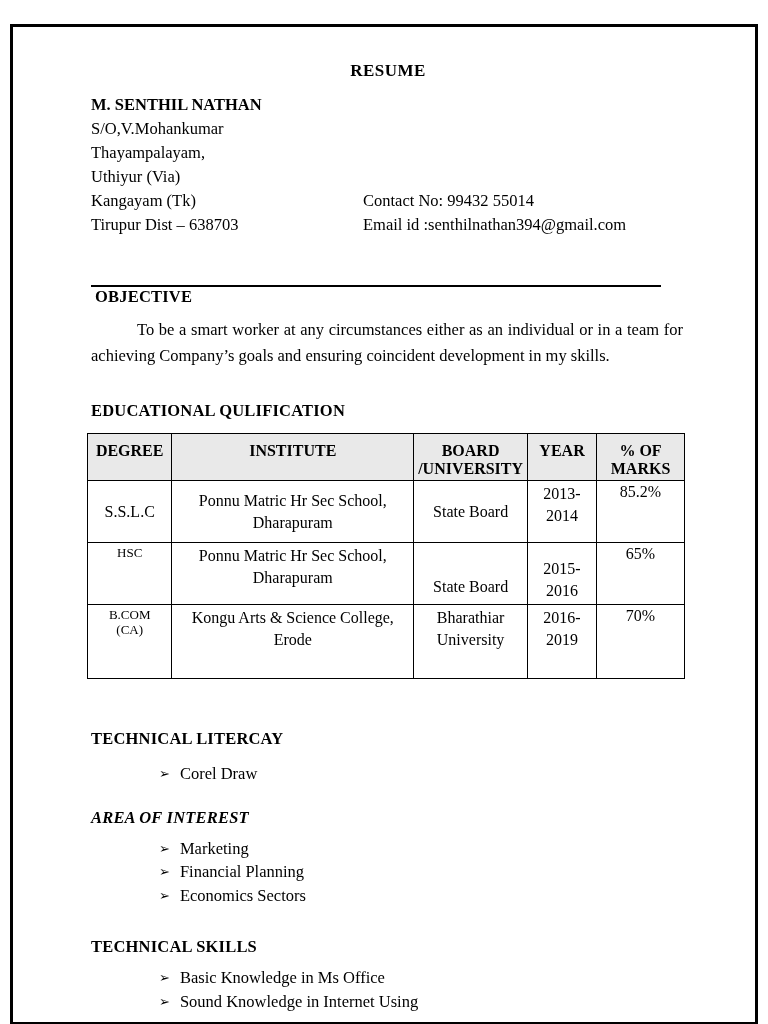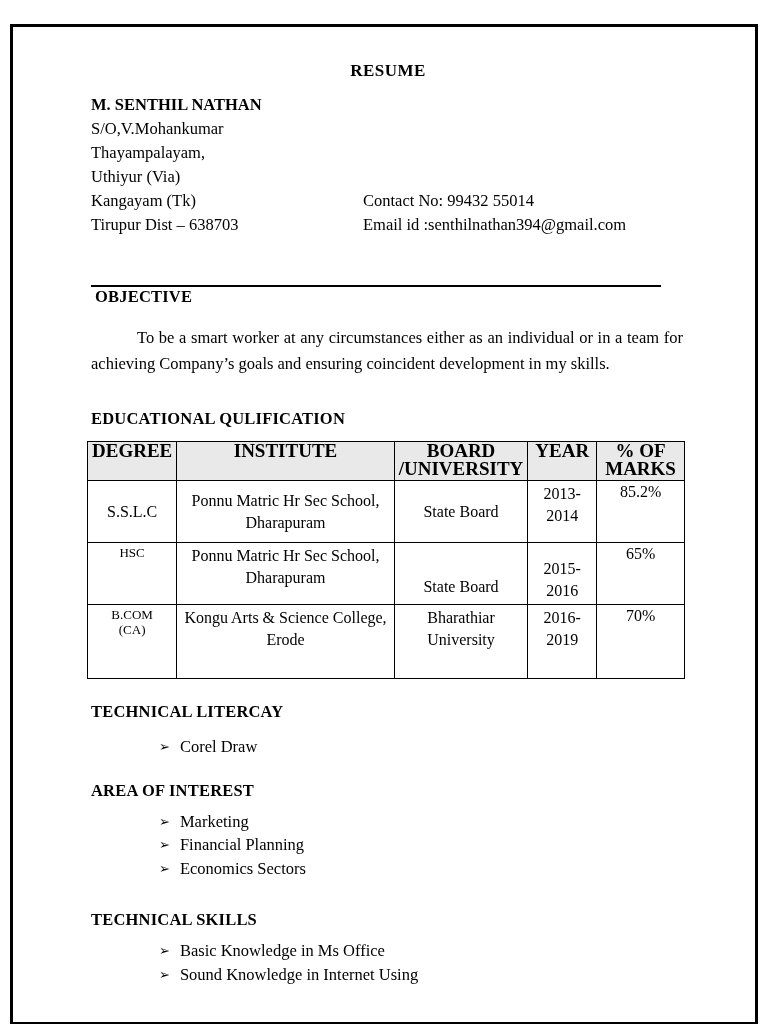--- a/index.html
+++ b/index.html
@@ -21,43 +21,43 @@
 
   .contact-wrap{position:relative;margin-top:12px;font-size:16.5px;line-height:24px;height:146px;}
   .contact-name{font-weight:bold;}
   .contact-right{position:absolute;left:272px;top:96px;line-height:24px;}
 
   .rule{border:none;border-top:2px solid #000;width:570px;margin:46px 0 0 0;}
 
   .section-heading{font-weight:bold;font-size:16.5px;letter-spacing:.2px;}
   .h-objective{padding-left:4px;}
   .objective-text{
-    margin-top:18px;width:592px;text-align:justify;text-indent:46px;
+    margin-top:10px;width:592px;text-align:justify;text-indent:46px;
     font-size:16.5px;line-height:26px;
   }
 
   .h-education{margin-top:32px;}
   table.edu{
     border-collapse:collapse;margin-top:12px;margin-left:-4px;
     font-size:16px;table-layout:fixed;
   }
   table.edu th, table.edu td{
     border:1.5px solid #000;padding:2px 4px;text-align:center;
     white-space:pre-line;box-sizing:border-box;
   }
-  table.edu thead th{background:#e9e9e9;font-weight:bold;font-size:19px;line-height:18px;vertical-align:top;padding-top:0;}
+  table.edu thead th{background:#e9e9e9;font-weight:bold;font-size:16px;line-height:18px;vertical-align:top;padding-top:8px;}
   col.c-degree{width:86px;} col.c-institute{width:272px;}
   col.c-board{width:108px;} col.c-year{width:72px;} col.c-marks{width:92px;}
   tr.r1{height:62px;} tr.r2{height:62px;} tr.r3{height:74px;}
   .va-top{vertical-align:top;} .va-mid{vertical-align:middle;} .va-bot{vertical-align:bottom;}
   .deg-small{font-size:13px;line-height:15px;padding-top:5px;}
   .lh-tight{line-height:22px;}
 
-  .h-litercay{margin-top:23px;}
-  .h-interest{margin-top:22px;}
+  .h-litercay{margin-top:50px;}
+  .h-interest{margin-top:22px;font-style:italic;}
   .h-skills{margin-top:30px;}
   .bullet-list{margin-top:14px;}
   .bullet-list.tight{margin-top:10px;}
   .li{display:flex;align-items:baseline;gap:10px;padding-left:68px;font-size:16.5px;line-height:21.5px;margin:1px 0;}
   .bullet-glyph{font-size:13px;position:relative;top:-1px;font-family:"DejaVu Sans", sans-serif;}
 </style>
 </head>
 <body>
 
 <div class="frame">

